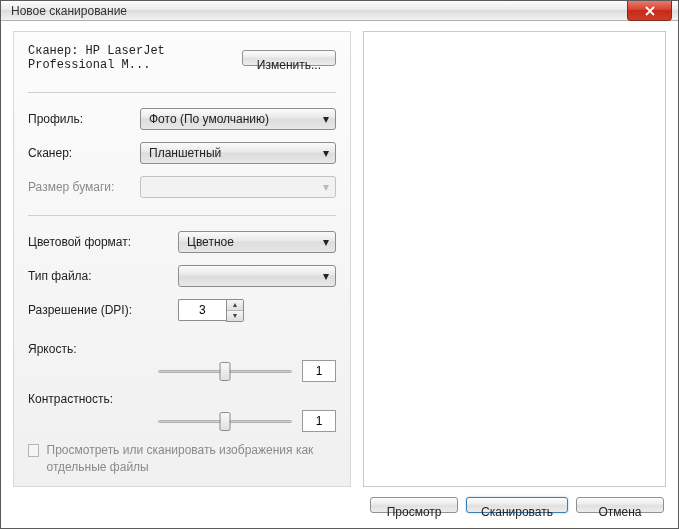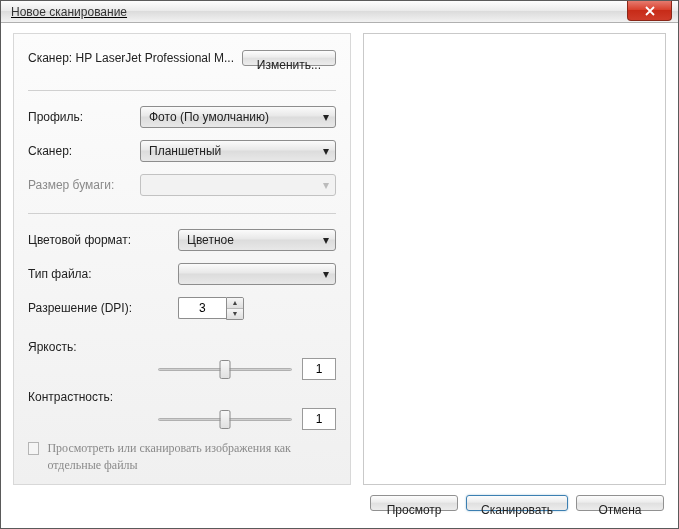--- a/index.html
+++ b/index.html
@@ -1,18 +1,18 @@
 <!DOCTYPE html>
 <html><head>
 <meta charset="utf-8">
 <style>
 * { box-sizing: border-box; margin: 0; padding: 0; }
 body { font-family: "Segoe UI", Tahoma, sans-serif; font-size: 12px; background: #fff; width: 679px; height: 529px; overflow: hidden; }
 .window { width: 679px; height: 529px; border: 1px solid #5a5a5a; background: #fff; display: flex; flex-direction: column; }
-.titlebar { height: 28px; background: linear-gradient(to bottom, #fdfdfd 0%, #ebebeb 45%, #dcdcdc 50%, #f2f2f2 100%); border-bottom: 1px solid #b0b0b0; display: flex; align-items: center; padding-left: 10px; position: relative; text-decoration: underline; }
+.titlebar { height: 28px; background: linear-gradient(to bottom, #fdfdfd 0%, #ebebeb 45%, #dcdcdc 50%, #f2f2f2 100%); border-bottom: 1px solid #b0b0b0; display: flex; align-items: center; padding-left: 10px; position: relative; }
 .titlebar .title { color: #333; font-size: 12px; }
 .close-btn { position: absolute; right: 6px; top: 0px; width: 45px; height: 20px; background: linear-gradient(to bottom, #e67a6e 0%, #d9422f 45%, #c72b18 50%, #cf3b29 100%); border: 1px solid #8a2718; border-top: none; border-radius: 0 0 4px 4px; color: #fff; display: flex; align-items: center; justify-content: center; cursor: pointer; font-family: Arial; }
 .close-btn svg { width: 10px; height: 10px; }
 .body { flex: 1; display: flex; padding: 10px 12px 10px 12px; gap: 12px; }
 .left { width: 338px; border: 1px solid #d8d8d8; background: linear-gradient(to bottom, #fcfcfc, #f0f0f0); padding: 12px 14px 10px 14px; display: flex; flex-direction: column; }
 .right { flex: 1; border: 1px solid #c9c9c9; background: #fff; }
 .row { display: flex; align-items: center; margin-bottom: 10px; min-height: 24px; }
 .row.scanner { margin-bottom: 14px; }
 .row label { color: #222; font-size: 12px; }
 .row label.dis { color: #8a8a8a; }
@@ -29,42 +29,42 @@
 .spinner .btns { display: flex; flex-direction: column; border: 1px solid #8d8d8d; border-radius: 0 2px 2px 0; overflow: hidden; }
 .spinner .sbtn { width: 16px; height: 10px; background: linear-gradient(to bottom,#f6f6f6,#dedede); display: flex; align-items: center; justify-content: center; cursor: pointer; font-size: 7px; color: #444; }
 .spinner .sbtn:first-child { border-bottom: 1px solid #b8b8b8; height: 11px; }
 .slider-wrap { display: flex; align-items: center; gap: 10px; width: 100%; }
 .slider { flex: 1; height: 20px; position: relative; }
 .slider .track { position: absolute; top: 9px; left: 0; right: 0; height: 3px; background: #cfcfcf; border: 1px solid #b0b0b0; border-radius: 2px; }
 .slider .thumb { position: absolute; top: 1px; left: 50%; transform: translateX(-50%); width: 11px; height: 19px; background: linear-gradient(to bottom,#f8f8f8,#e0e0e0); border: 1px solid #8a8a8a; border-radius: 2px; cursor: pointer; }
 .slider-val { width: 34px; height: 22px; border: 1px solid #9a9a9a; background: #fff; text-align: center; font-size: 12px; font-family: inherit; }
 .checkbox-row { display: flex; align-items: flex-start; gap: 8px; margin-top: auto; }
 .checkbox { width: 13px; height: 13px; border: 1px solid #b5b5b5; background: #f5f5f5; margin-top: 2px; cursor: default; }
-.checkbox-row label { color: #8a8a8a; line-height: 1.4; font-family: Liberation Serif, serif; }
+.checkbox-row label { color: #8a8a8a; line-height: 1.4; }
 .footer { height: 40px; display: flex; align-items: flex-start; justify-content: flex-end; gap: 8px; padding: 0 14px 8px 0; }
 .footer .btn { min-width: 88px; }
 </style>
 </head>
 <body>
 
 <div class="window">
   <div class="titlebar">
     <span class="title">Новое сканирование</span>
     <div class="close-btn">
       <svg viewBox="0 0 10 10">
           <path d="M1 1 L9 9 M9 1 L1 9" stroke="#fff" stroke-width="1.8" fill="none"></path>
         </svg>
     </div>
   </div>
 
   <div class="body">
     <div class="left">
 
       <div class="row scanner">
-        <label style="flex:1;">Сканер: HP LaserJet Professional M...</label>
+        <label style="flex:1;font-family:Liberation Mono, monospace;">Сканер: HP LaserJet Professional M...</label>
         <button class="btn">Изменить...</button>
       </div>
 
       <div class="sep"></div>
 
       <div class="row">
         <div class="lbl-col"><label>Профиль:</label></div>
         <div class="select" style="flex:1;gap:32px;">
           <span>Фото (По умолчанию)</span>
           <span class="arrow">▾</span>

